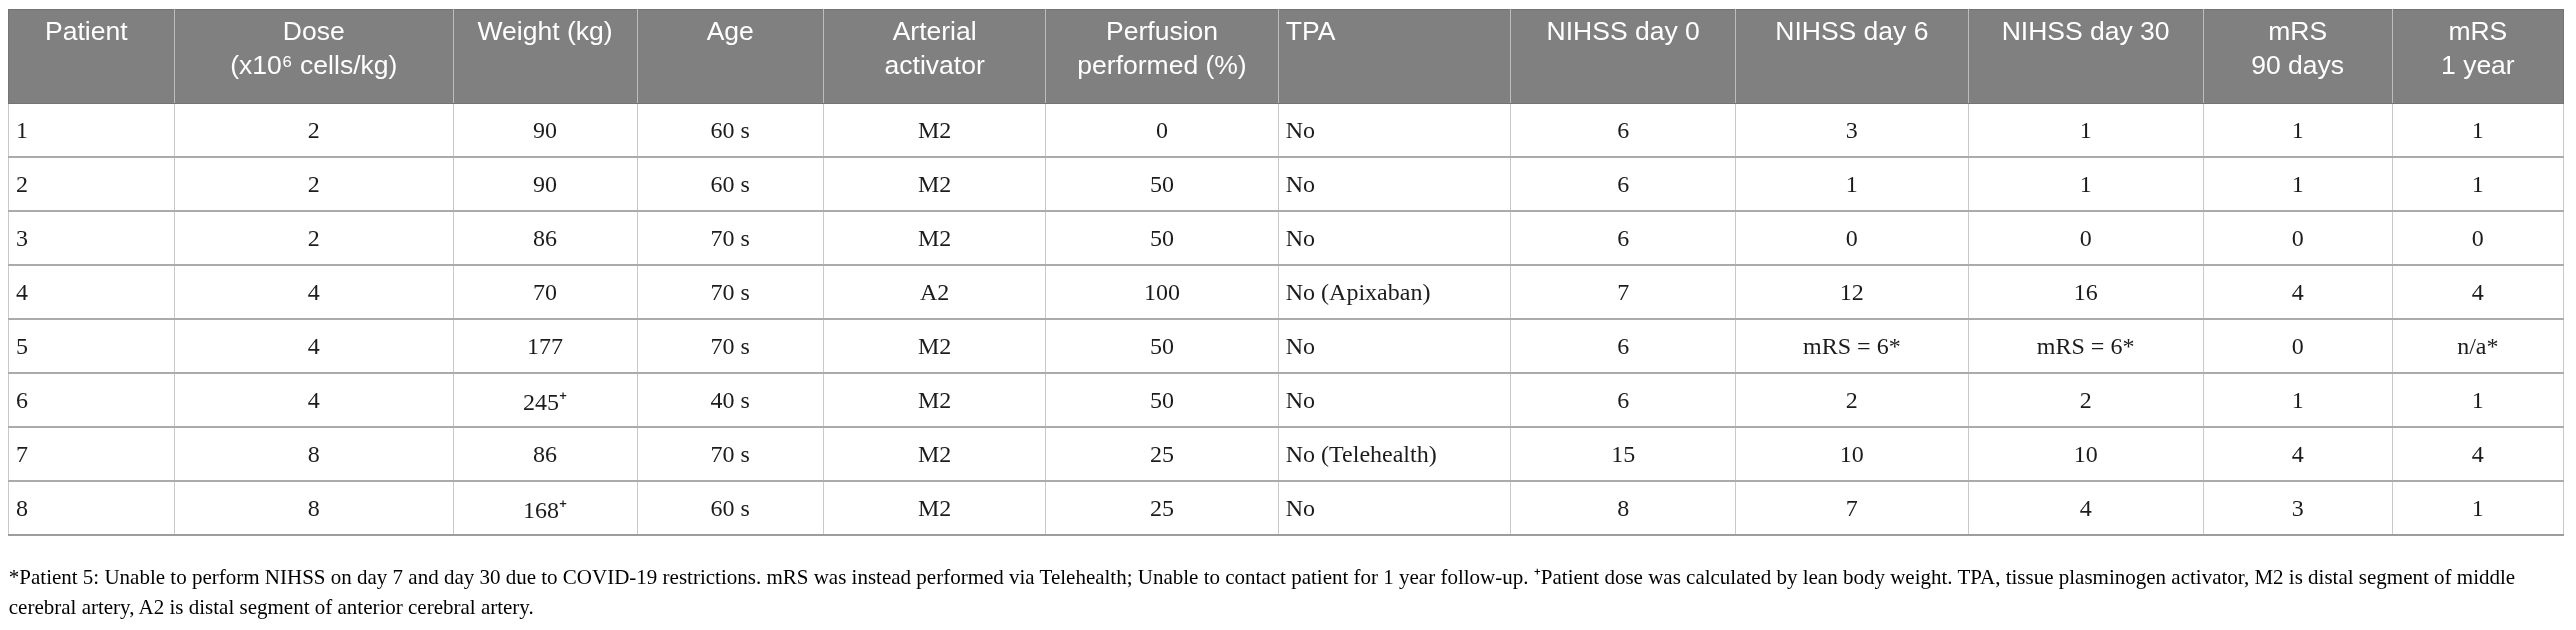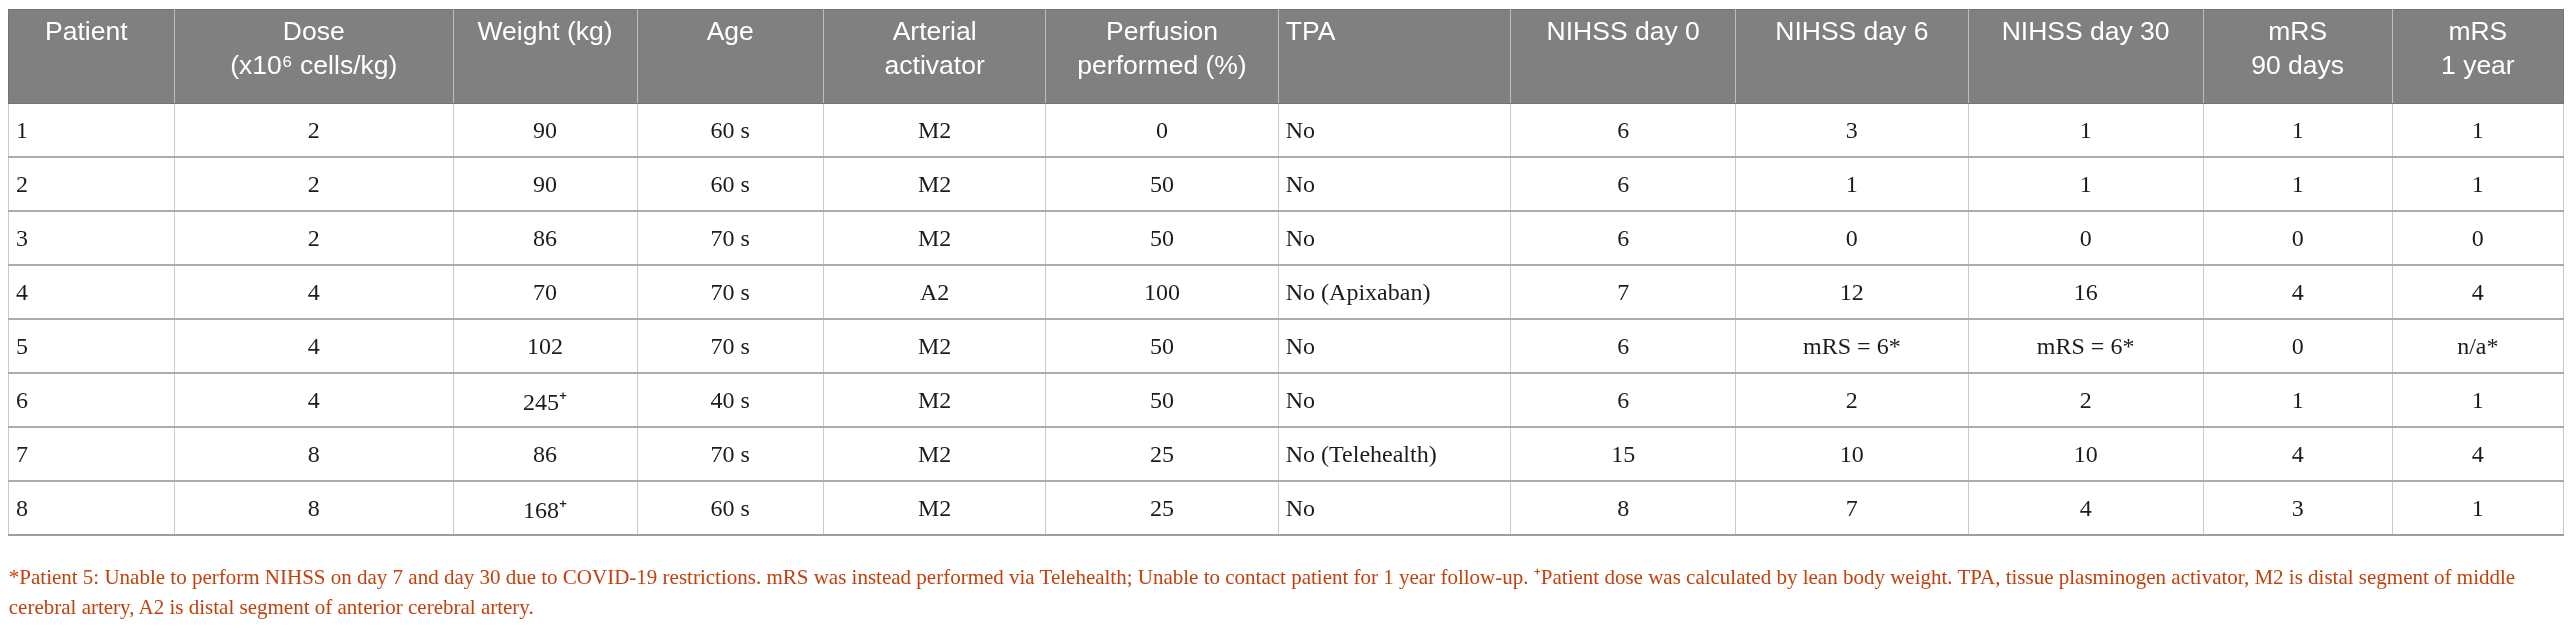--- a/index.html
+++ b/index.html
@@ -73,21 +73,21 @@
   .al-left   { text-align: left; padding-left: 7px; }
 
   .footnote {
     position: absolute;
     left: 8.8px;
     top: 562px;
     width: 2555px;
     font-family: "Liberation Serif", serif;
     font-size: 21px;
     line-height: 30px;
-    color: #c2410c;
+    color: #000000;
   }
 </style>
 </head>
 <body>
 
 <div class="page">
   <table class="patient-table">
     <colgroup>
         <col class="col-0">
         <col class="col-1">
@@ -176,21 +176,21 @@
           <td class="al-left">No (Apixaban)</td>
           <td class="al-center">7</td>
           <td class="al-center">12</td>
           <td class="al-center">16</td>
           <td class="al-center">4</td>
           <td class="al-center">4</td>
         </tr>
         <tr>
           <td class="al-left">5</td>
           <td class="al-center">4</td>
-          <td class="al-center">102</td>
+          <td class="al-center">177</td>
           <td class="al-center">70 s</td>
           <td class="al-center">M2</td>
           <td class="al-center">50</td>
           <td class="al-left">No</td>
           <td class="al-center">6</td>
           <td class="al-center">mRS = 6*</td>
           <td class="al-center">mRS = 6*</td>
           <td class="al-center">0</td>
           <td class="al-center">n/a*</td>
         </tr>

